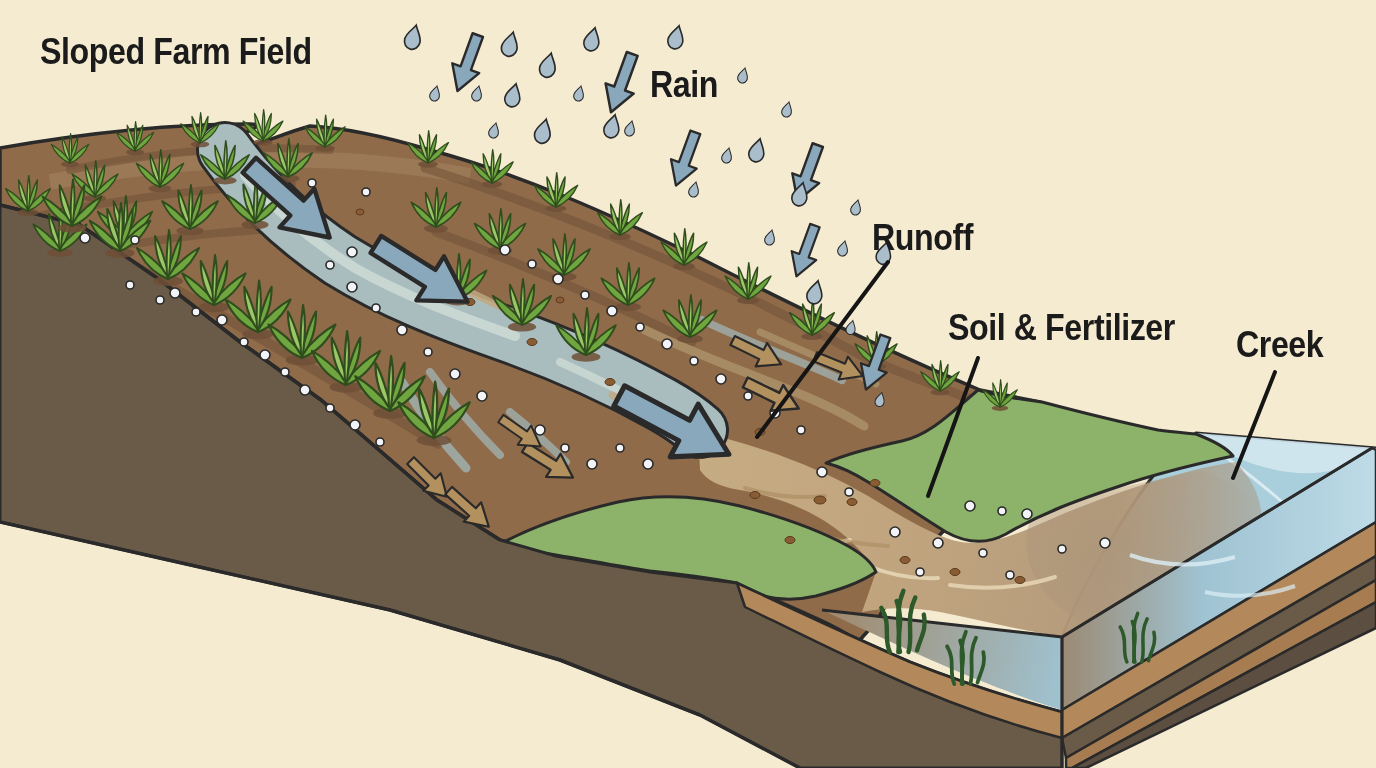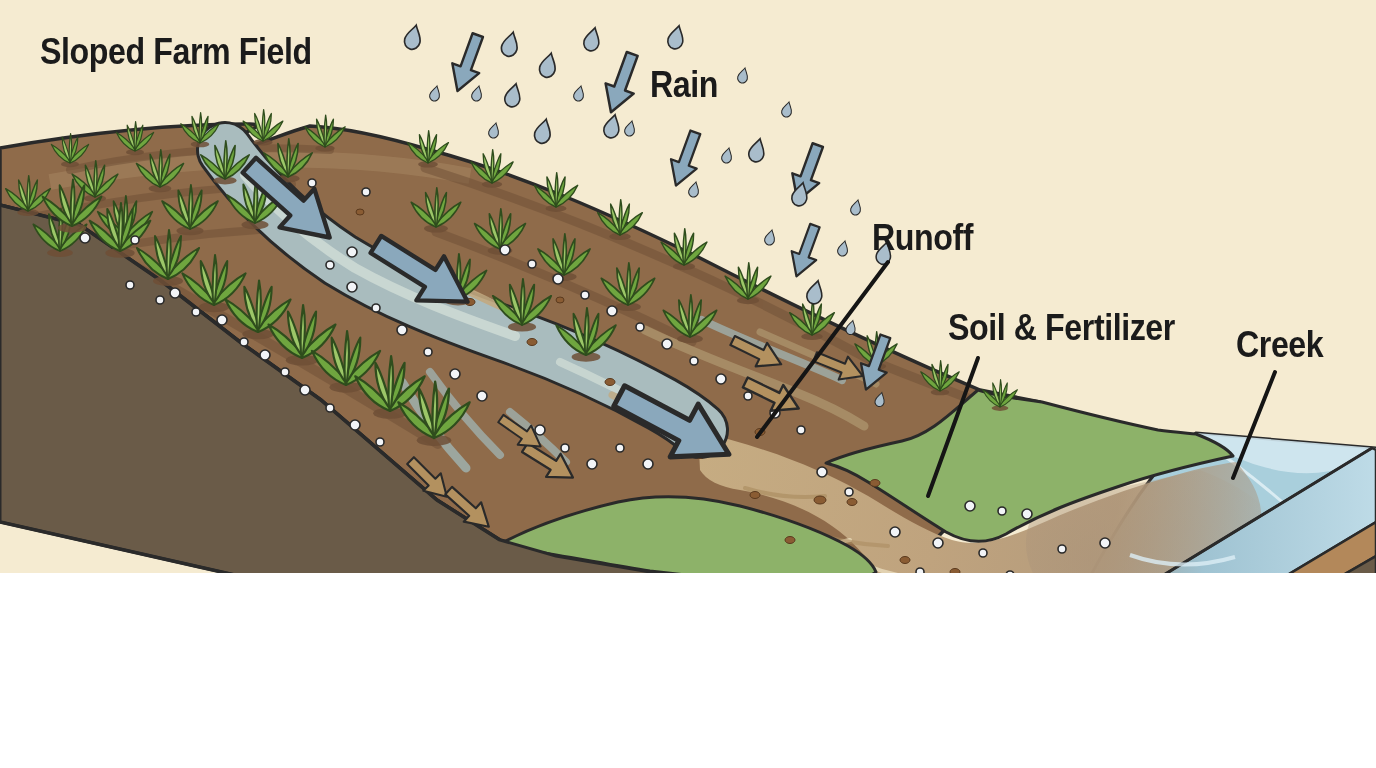--- a/index.html
+++ b/index.html
@@ -6,21 +6,21 @@
     --background:#f5ebd1; --field:#8f6b4a; --field-light:#bb9a74; --furrow:#6e4f36;
     --wall:#6a5b48; --wall-dark:#5c4f41; --sediment:#b3885a; --sediment-dark:#a67c50;
     --grass:#8db269; --plant:#6fa63f; --plant-light:#9cc768; --plant-dark:#2f4d1d;
     --stream:#a9bcbe; --stream-light:#ccd9d4; --water:#a9cfdc; --water-light:#d2e7f0;
     --murk:#b09878; --plume:#c2a97f; --plume-light:#e6d6b4;
     --drop:#a9bdcb; --arrow-blue:#8aa8bc; --arrow-tan:#b3915f;
     --dot:#f2f4f7; --speck:#8a5c33; --outline:#2a2a2a; --seaweed:#2e5a2b; --label:#1b1b1b;
   }
   html,body{margin:0;padding:0;}
   .stage{
-    position:relative; width:1376px; height:573px; overflow:hidden;
+    position:relative; width:1376px; height:768px; overflow:hidden;
     background:var(--background);
     font-family:"Liberation Sans","DejaVu Sans",sans-serif;
   }
   .scene{position:absolute;left:0;top:0;}
   .label{
     position:absolute; font-weight:700; font-size:37px; line-height:1;
     color:var(--label); letter-spacing:-0.5px; white-space:nowrap;
     transform:scaleX(.87); transform-origin:0 0;
   }
 </style>

